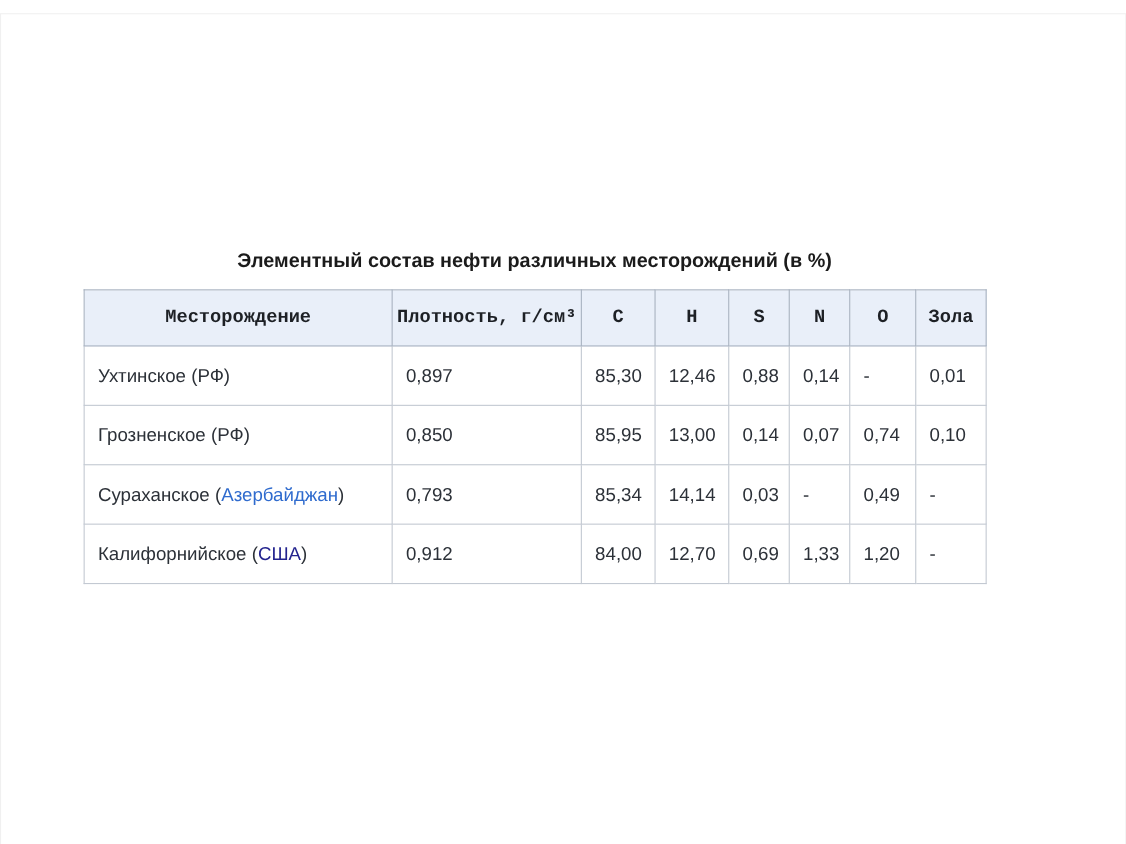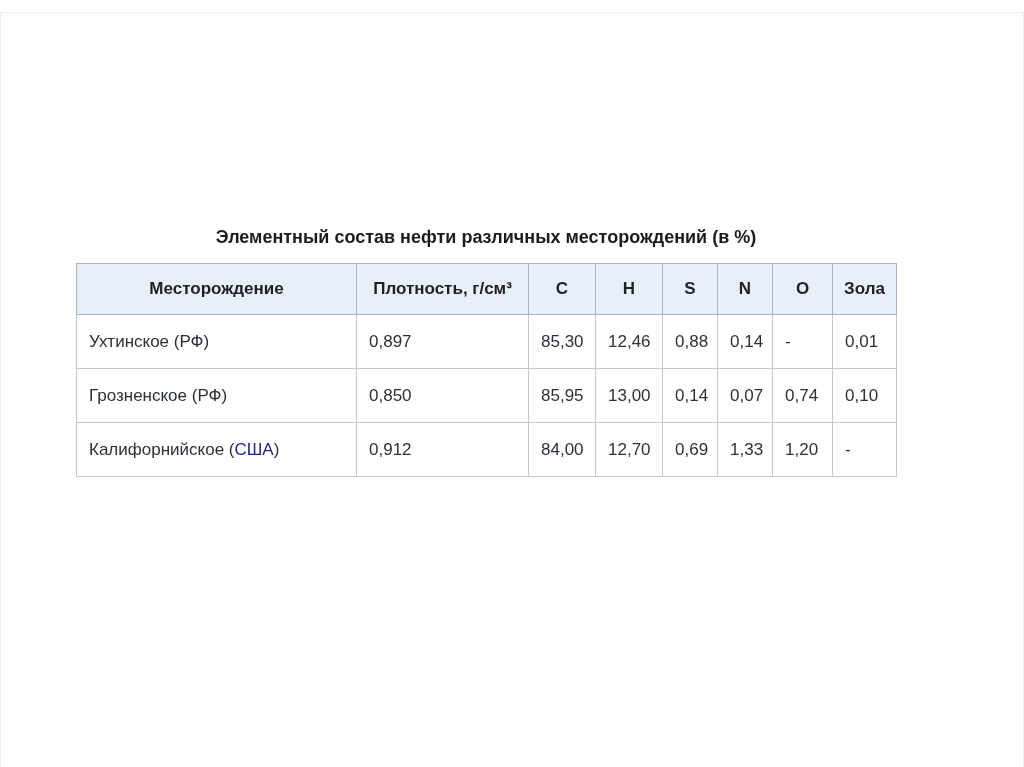--- a/index.html
+++ b/index.html
@@ -31,20 +31,21 @@
   }
   table.data th {
     background: var(--header-bg, #e9eff9);
     border: 1px solid var(--border-strong, #a8b2c0);
     height: 51px;
     font-size: 17px;
     font-weight: bold;
     color: #1d2025;
     text-align: center;
     vertical-align: middle;
+    font-family: Liberation Mono, monospace;
   }
   table.data td {
     border: 1px solid var(--border-light, #c3c9d2);
     height: 54px;
     vertical-align: middle;
     text-align: left;
     padding-left: 12px;
     background: #ffffff;
     white-space: nowrap;
   }
@@ -106,20 +107,32 @@
           <td>0,850</td>
           <td>85,95</td>
           <td>13,00</td>
           <td>0,14</td>
           <td>0,07</td>
           <td>0,74</td>
           <td>0,10</td>
         </tr>
         <tr>
           <td>
+            <span>Сураханское (</span><a class="country link">Азербайджан</a><span>)</span>
+          </td>
+          <td>0,793</td>
+          <td>85,34</td>
+          <td>14,14</td>
+          <td>0,03</td>
+          <td>-</td>
+          <td>0,49</td>
+          <td>-</td>
+        </tr>
+        <tr>
+          <td>
             <span>Калифорнийское (</span><a class="country visited">США</a><span>)</span>
           </td>
           <td>0,912</td>
           <td>84,00</td>
           <td>12,70</td>
           <td>0,69</td>
           <td>1,33</td>
           <td>1,20</td>
           <td>-</td>
         </tr>

